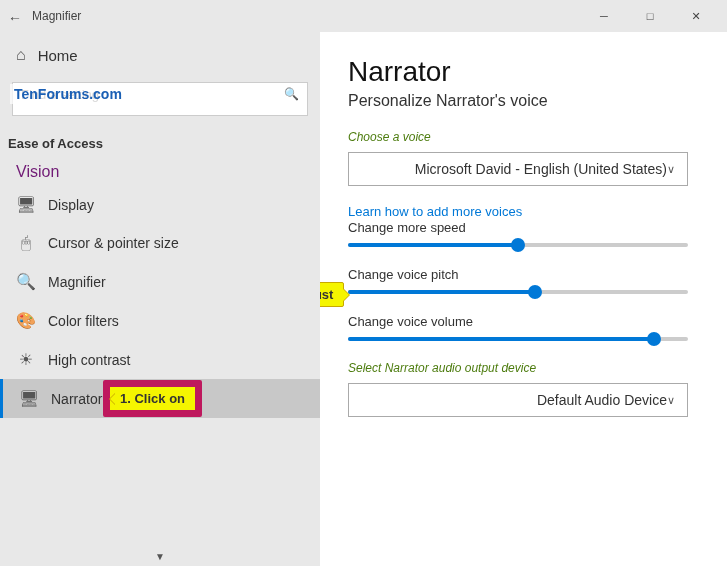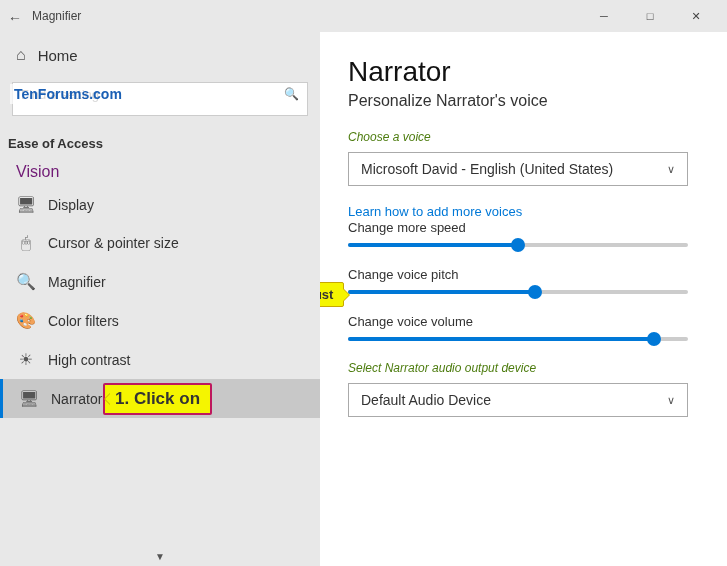--- a/index.html
+++ b/index.html
@@ -156,21 +156,21 @@
 
     
     .dropdown {
       display: flex;
       align-items: center;
       border: 1px solid #aaa;
       padding: 8px 12px;
       background: white;
       cursor: pointer;
       width: 340px;
-      justify-content: space-between;
+      justify-content: flex-end;
       margin-bottom: 16px;
     }
     .dropdown-label { font-size: 14px; color: #333; }
     .dropdown-arrow { font-size: 11px; color: #555; }
 
     
     .link-text {
       font-size: 13px;
       color: #0078d7;
       cursor: pointer;
@@ -208,23 +208,23 @@
       width: 14px;
       height: 14px;
       background: #0078d7;
       border-radius: 50%;
       cursor: pointer;
     }
     .narrator-callout {
       position: absolute;
       left: 100px;
       background: #f5f500;
-      border: 2px solid #be185d;
+      border: 7px solid #be185d;
       padding: 4px 10px;
-      font-size: 17px;
+      font-size: 13px;
       font-weight: bold;
       color: #333;
       border-radius: 2px;
       white-space: nowrap;
       z-index: 20;
     }
     .narrator-callout::before {
       content: '';
       position: absolute;
       left: -7px;

